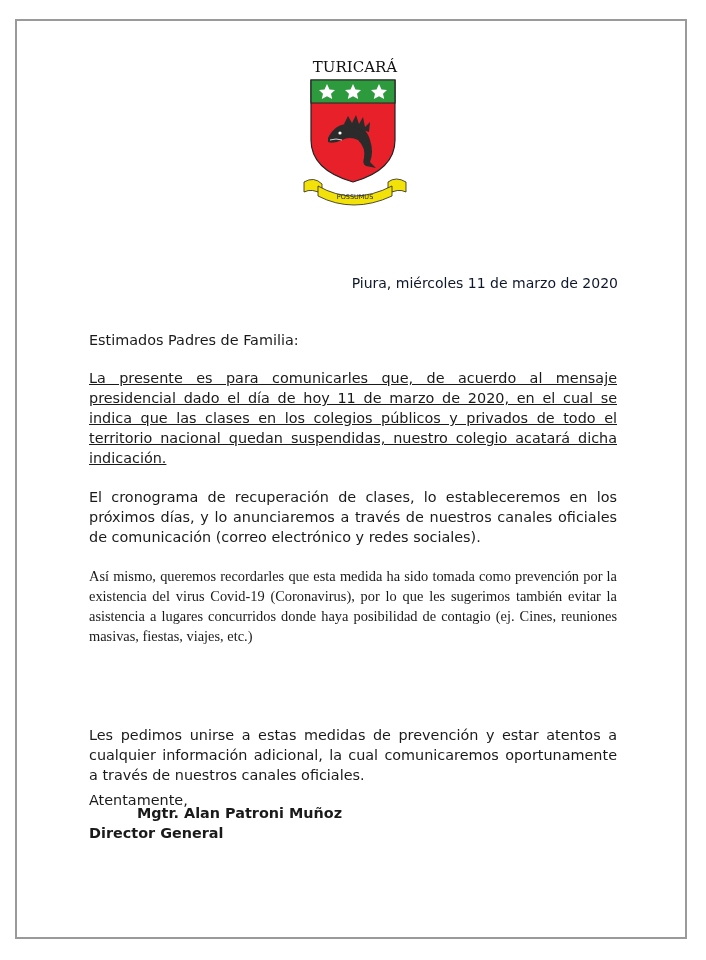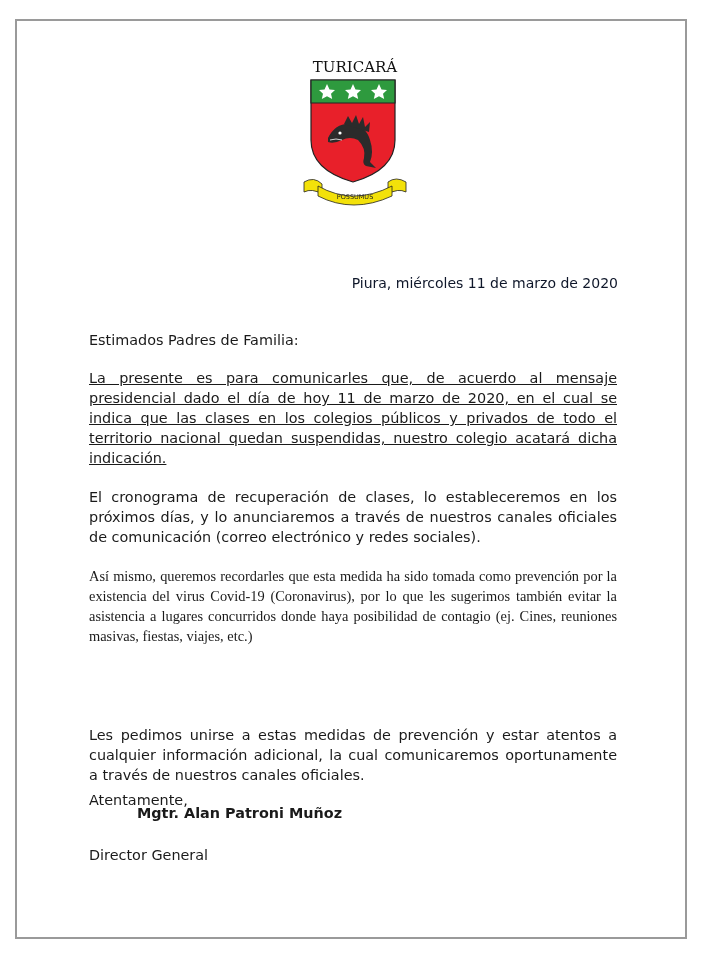--- a/index.html
+++ b/index.html
@@ -26,21 +26,21 @@
       position: absolute; left: 89px; width: 528px; font-size: 14.4px; line-height: 20px;
       text-align: justify; color: #1a1a1a;
     }
     .greeting { top: 330px; }
     .p1 { top: 368px; text-decoration: underline; }
     .p2 { top: 487px; }
     .p3 { top: 566px; font-family: Liberation Serif, serif; }
     .p4 { top: 685px; margin-top: 40px; }
     .closing { top: 790px; }
     .signer { position: absolute; left: 89px; top: 803px; font-size: 14.4px; font-weight: bold; line-height: 20px; margin-left: 48px; }
-    .role { position: absolute; left: 89px; top: 845px; font-size: 14.4px; line-height: 20px; }
+    .role { position: absolute; left: 89px; top: 823px; font-size: 14.4px; line-height: 20px; font-weight: bold; }
   </style>
 </head>
 <body>
 
 <div class="frame"></div>
 
 <div class="crest">
   <div class="crest-title">TURICARÁ</div>
   <svg width="110" height="130" viewBox="0 0 110 130">
 

